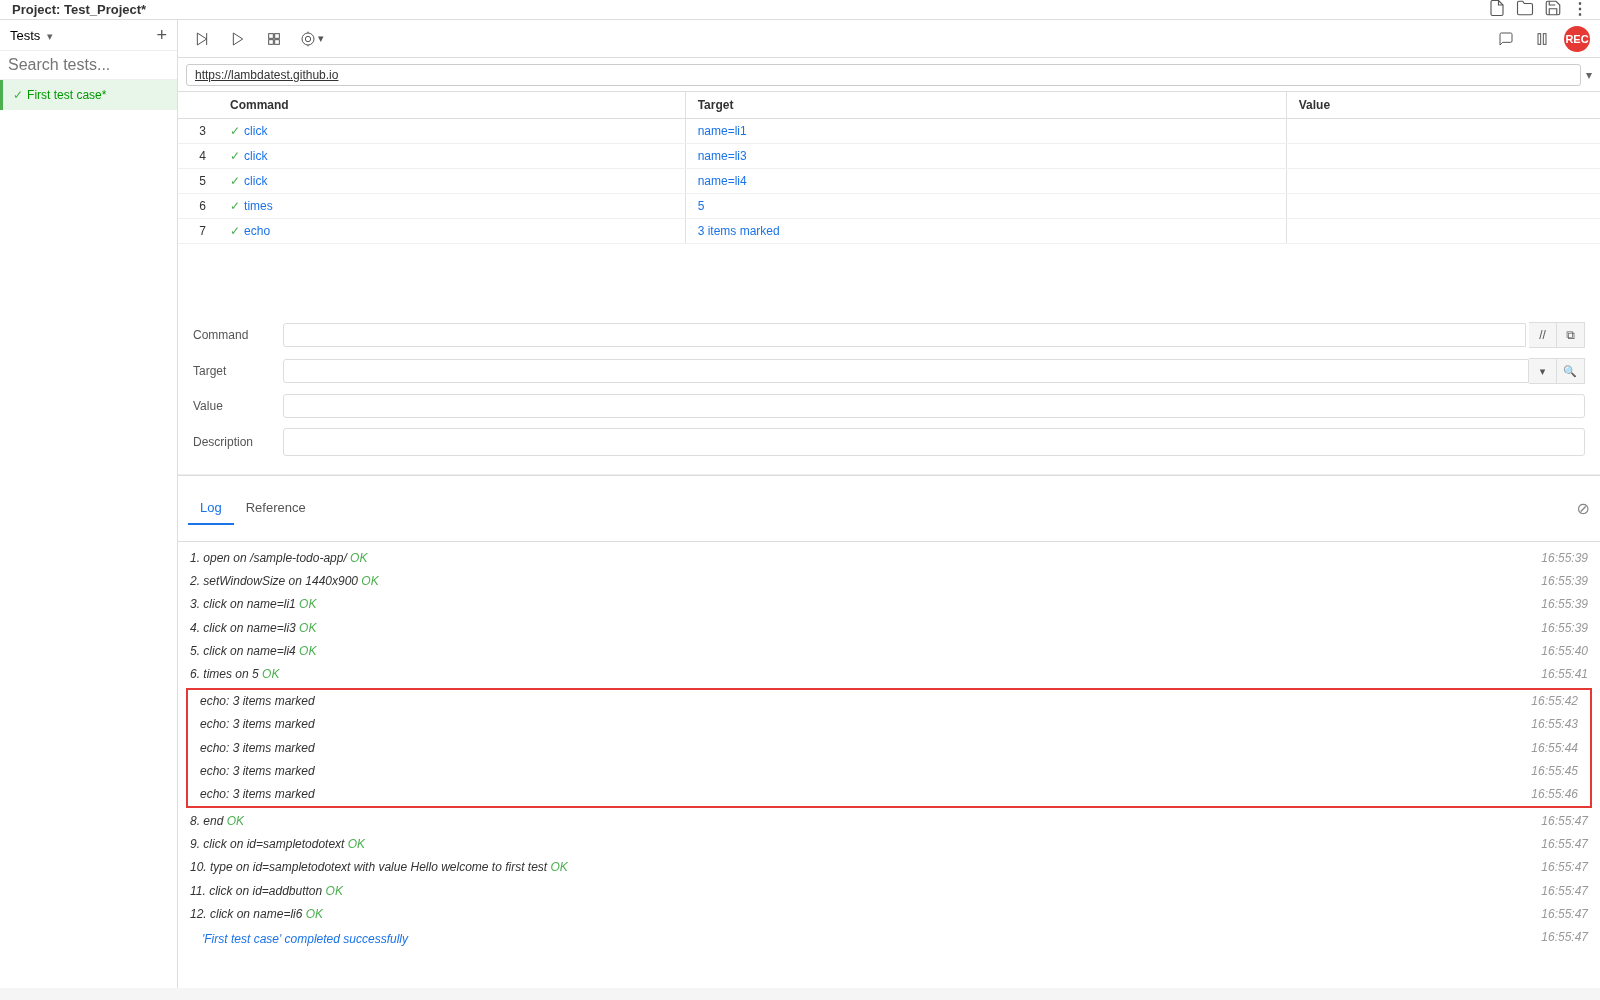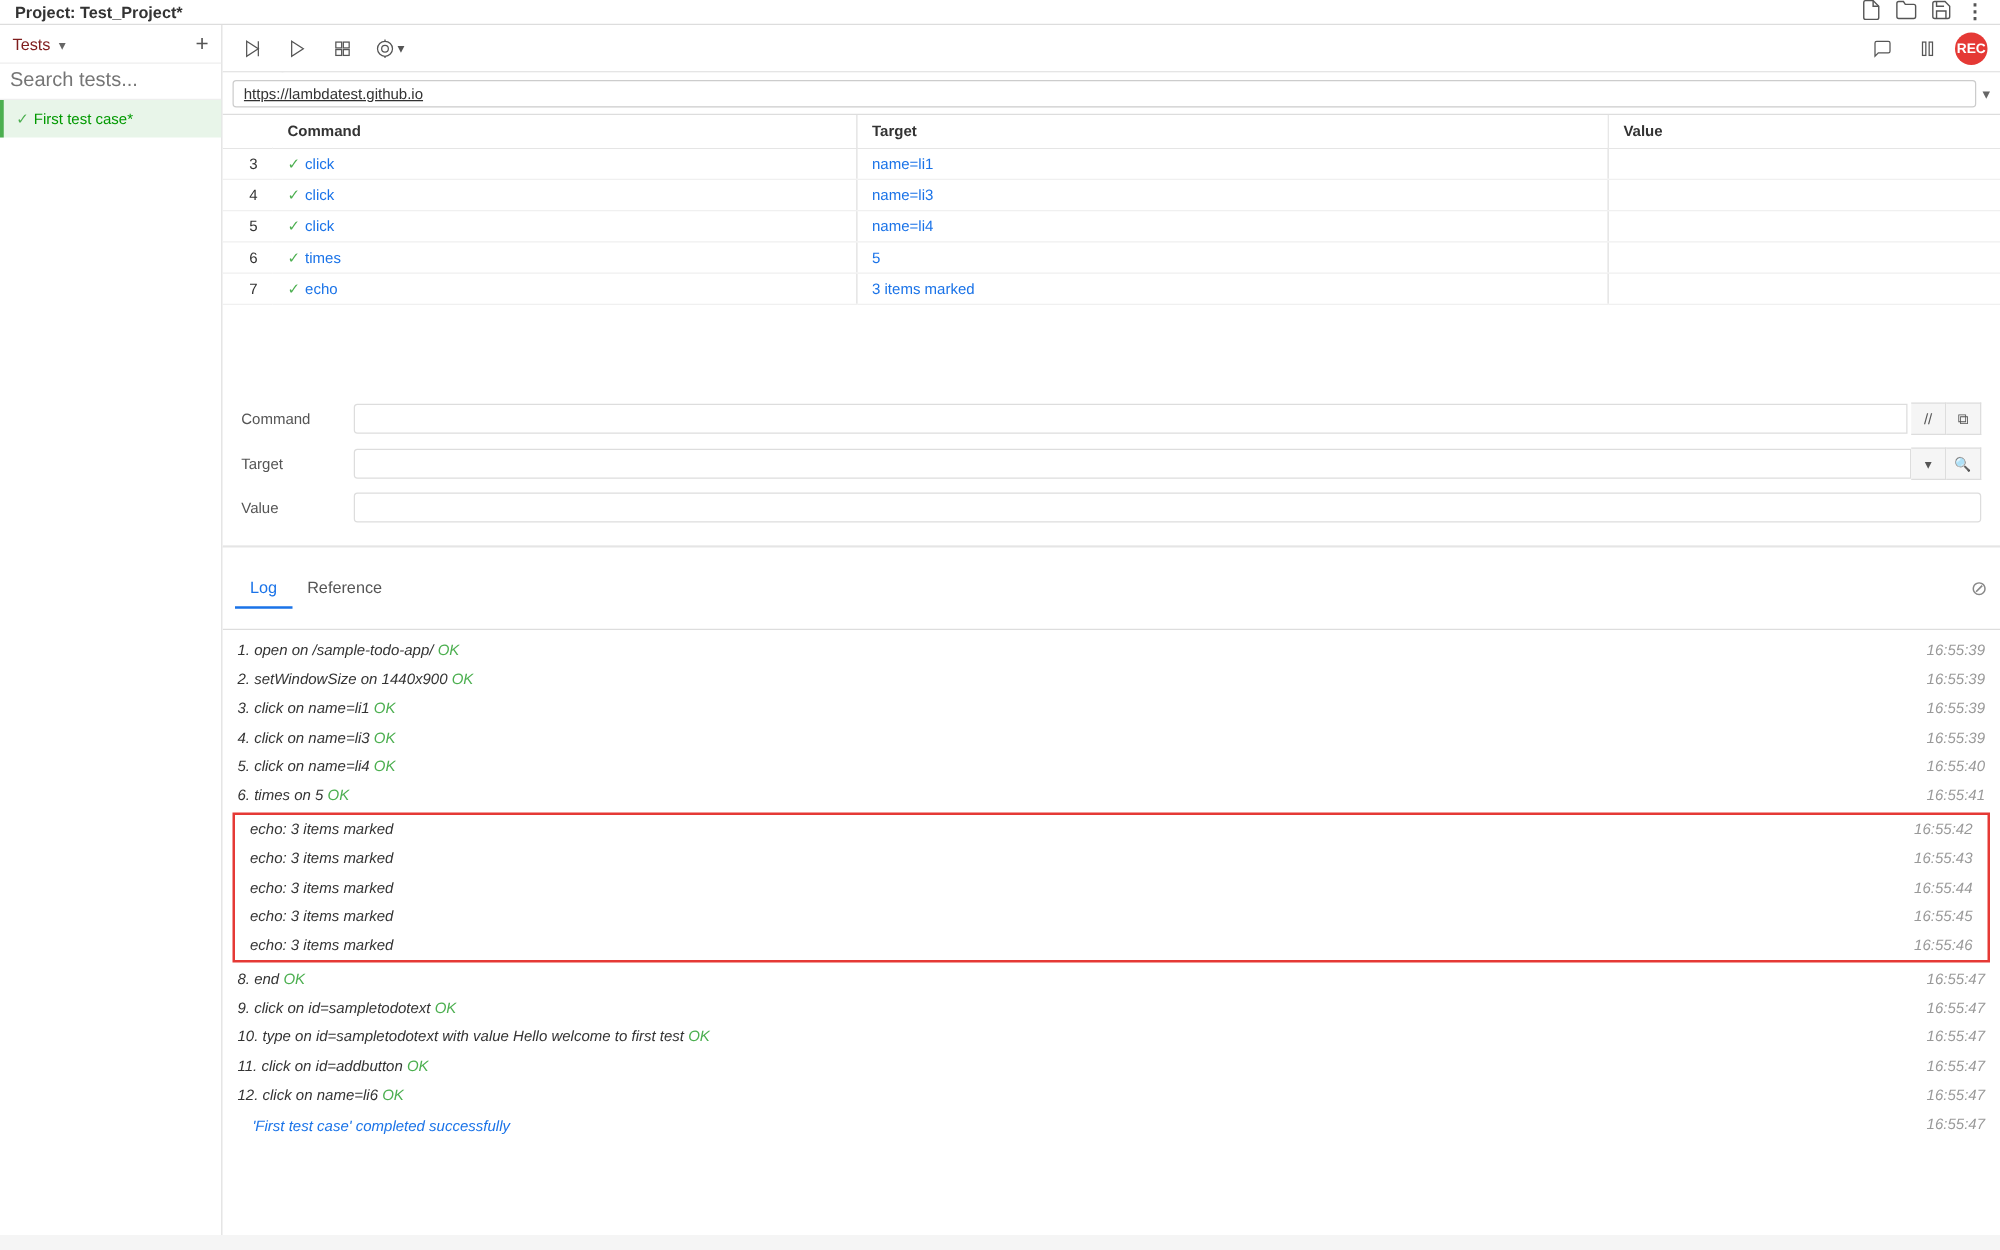--- a/index.html
+++ b/index.html
@@ -21,21 +21,21 @@
 
     
     .left-panel {
       width: 178px; background: #fff; border-right: 1px solid #ddd;
       display: flex; flex-direction: column; flex-shrink: 0;
     }
     .left-panel-header {
       display: flex; align-items: center; justify-content: space-between;
       padding: 6px 10px; border-bottom: 1px solid #eee;
     }
-    .tests-label { font-size: 13px; font-weight: 500; color: #7f1d1d; }
+    .tests-label { font-size: 13px; font-weight: 500; color: #000000; }
     .tests-dropdown { font-size: 11px; color: #666; margin-left: 3px; }
     .add-btn { font-size: 18px; color: #555; cursor: pointer; line-height: 1; }
     .search-box {
       display: flex; align-items: center; padding: 5px 8px;
       border-bottom: 1px solid #eee; gap: 5px;
     }
     .search-box input {
       border: none; outline: none; font-size: 16px; color: #a21caf; flex: 1; background: transparent;
     }
     .search-icon { color: #888; font-size: 14px; }
@@ -303,20 +303,24 @@
         <div class="target-input-wrapper">
           <input type="text" style="flex: 1 1 0%; border: 1px solid rgb(221, 221, 221); border-radius: 3px 0px 0px 3px; padding: 4px 8px; font-size: 12px; background: rgb(255, 255, 255); outline: none;">
           <button class="target-action-btn">▾</button>
           <button class="target-action-btn">🔍</button>
         </div>
       </div>
       <div class="cmd-row">
         <span class="cmd-label">Value</span>
         <input type="text" class="value-input" style="">
       </div>
+      <div class="cmd-row">
+        <span class="cmd-label">Description</span>
+        <input type="text" class="desc-input" style="">
+      </div>
     </div>
 
     <div class="log-panel">
       <div class="log-tabs">
         <div style="display:flex;">
           <div class="log-tab active">Log</div>
           <div class="log-tab">Reference</div>
         </div>
         <span class="log-tab-right" title="Clear">⊘</span>
       </div>

